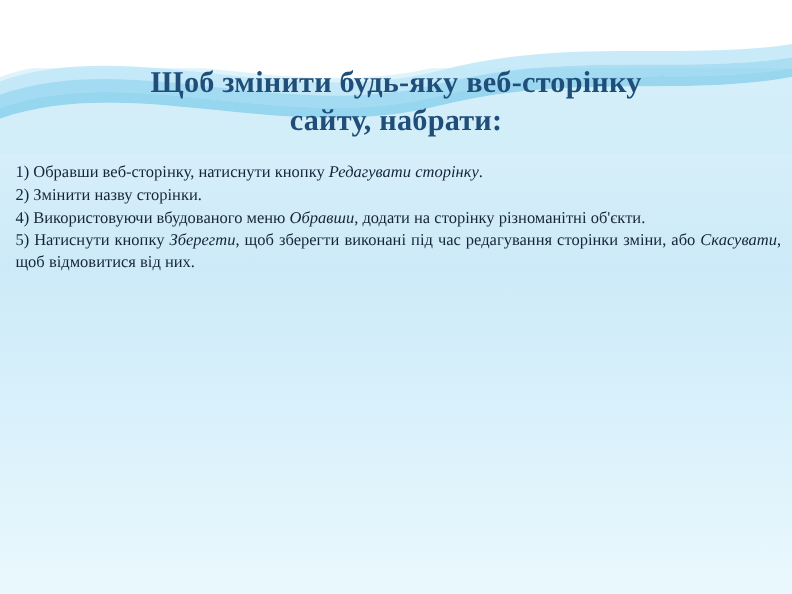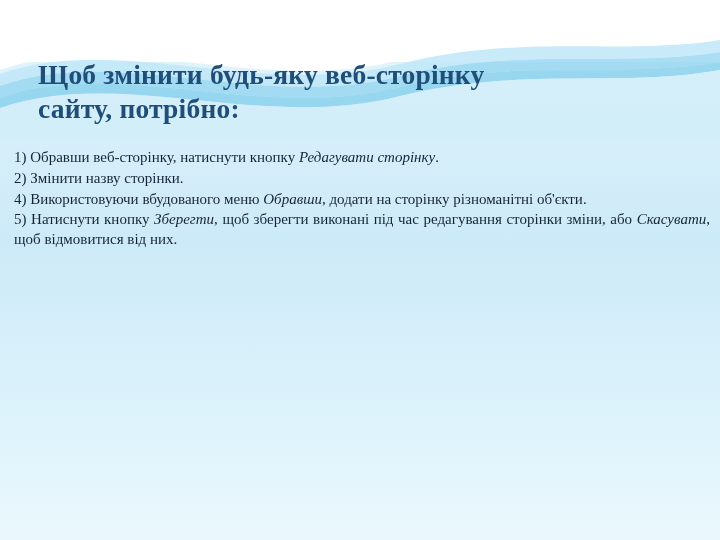--- a/index.html
+++ b/index.html
@@ -44,20 +44,21 @@
   .content {
     position: relative;
     z-index: 5;
     padding: 0;
   }
   .title {
     position: absolute;
     left: 38px;
     top: 58px;
     width: 644px;
+    text-align: center;
     color: #1f4e79;
     font-family: "Liberation Serif", serif;
     font-weight: bold;
     font-size: 27.5px;
     line-height: 1.22;
     letter-spacing: 0.2px;
   }
   .body-text {
     position: absolute;
     left: 14px;
@@ -98,21 +99,21 @@
     <path d="M0,86 C120,44 260,112 400,76 C520,46 620,68 720,52 L720,62 C620,79 520,57 400,87 C260,123 120,56 0,98 Z" fill="#8fd3ef" opacity="0.75"></path>
     <path d="M0,98 C120,56 260,123 400,87 C520,57 620,79 720,62 L720,70 C620,88 520,66 400,96 C260,132 120,66 0,108 Z" fill="#5fbfe6" opacity="0.55"></path>
     <path d="M0,22 C140,6 300,42 460,22 C580,7 660,16 720,10 L720,0 L0,0 Z" fill="#ffffff"></path>
     <path d="M0,108 C120,66 260,132 400,96 C520,66 620,88 720,70 L720,140 L0,140 Z" fill="#cfecf9" opacity="0.6"></path>
   </svg>
 
   <div class="content">
 
     <div class="title">
       <div>Щоб змінити будь-яку веб-сторінку</div>
-      <div>сайту, потрібно:</div>
+      <div>сайту, набрати:</div>
     </div>
 
     <div class="body-text">
 
       <p class="para">
         <span class="num">1)</span><span> Обравши веб-сторінку, натиснути кнопку </span><span class="it">Редагувати сторінку</span><span>.</span>
       </p>
 
       <p class="para">
         <span class="num">2)</span><span> Змінити назву сторінки.</span>

